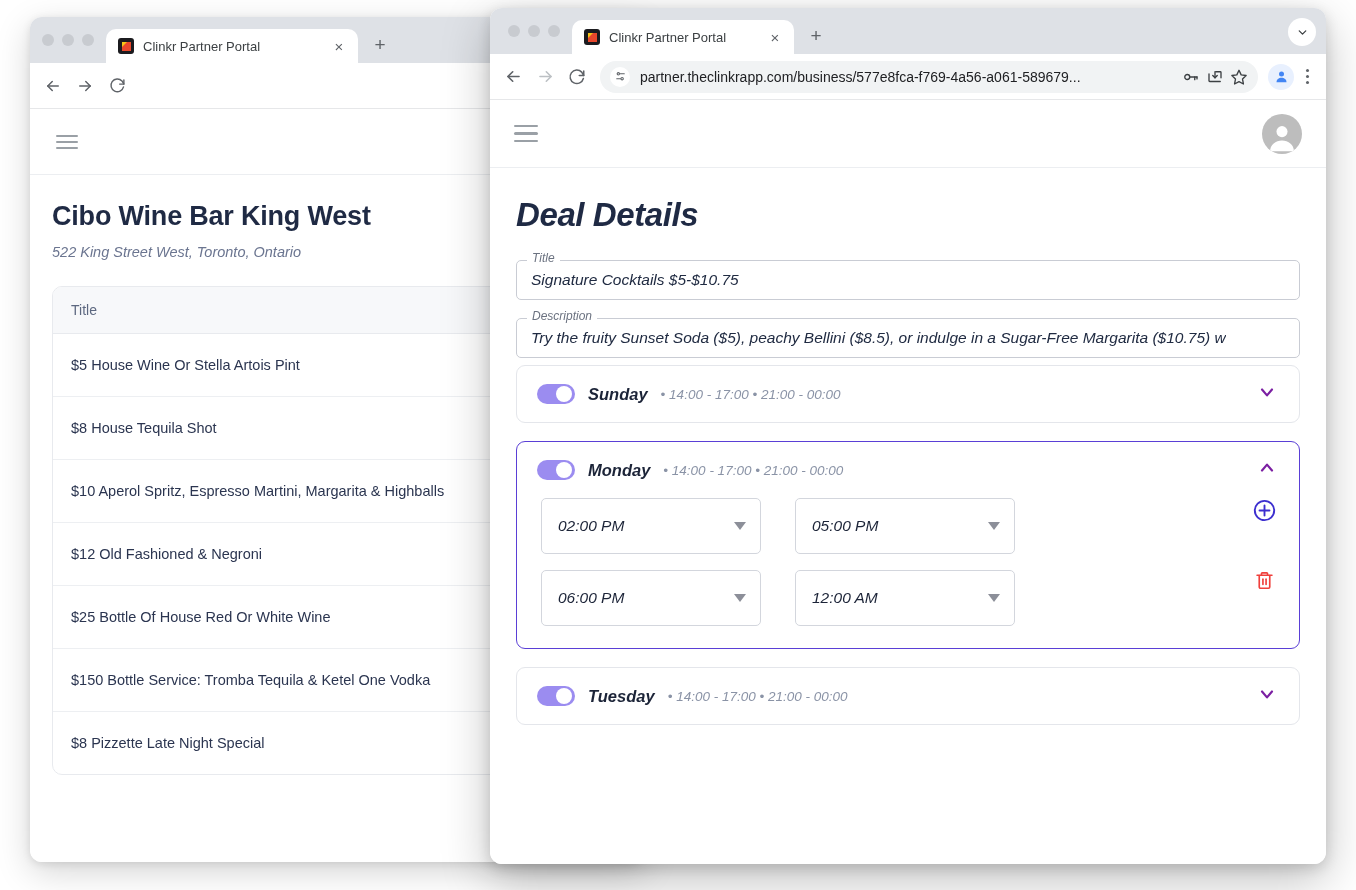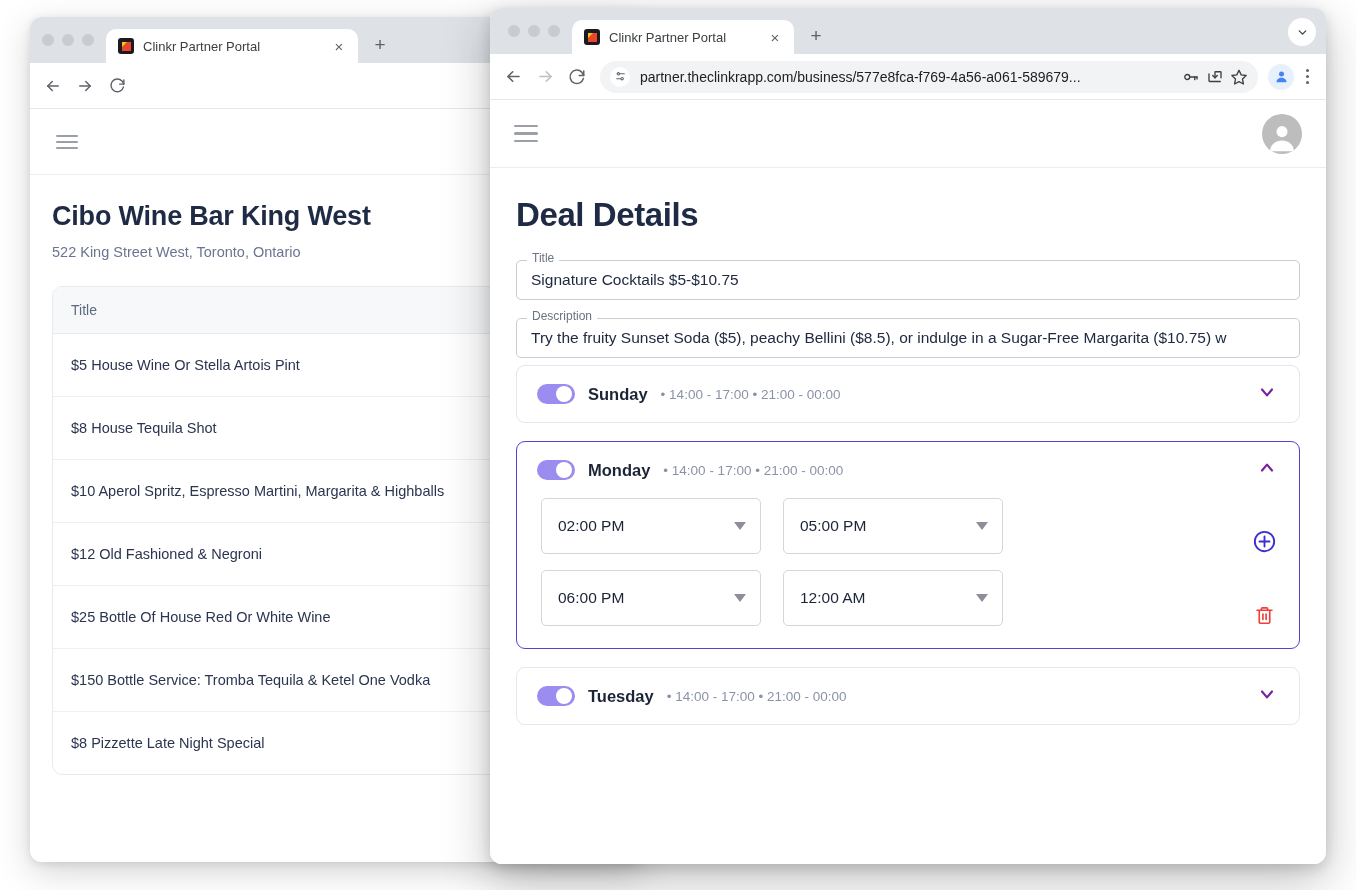--- a/index.html
+++ b/index.html
@@ -131,21 +131,21 @@
     padding: 0 26px;
     border-bottom: 1px solid #eceef1;
   }
   .hamburger { display:flex; flex-direction:column; gap:4px; width: 22px;}
   .hamburger span { display:block; height:2px; background:#9aa0a6; border-radius:2px;}
   .page-pad { padding: 26px 22px 0 22px; }
   .biz-title {
     font-size: 27px; font-weight: 700; color: #1f2a44;
     letter-spacing: -0.2px; margin-bottom: 12px;
   }
-  .biz-addr { font-size: 14.5px; color: #6b7590; margin-bottom: 26px; }
+  .biz-addr { font-size: 14.5px; color: #6b7590; margin-bottom: 26px; font-style: italic; }
   .deal-card {
     border: 1px solid #e8eaee; border-radius: 10px;
     overflow: hidden; background:#fff;
   }
   .deal-head {
     background: #f7f8fa; padding: 15px 18px;
     font-size: 14px; color: #5d6880; font-weight: 400;
     border-bottom: 1px solid #e8eaee;
   }
   .deal-row {
@@ -168,21 +168,21 @@
     padding: 0 24px;
     border-bottom: 1px solid #eceef1;
   }
   .hamburger2 { display:flex; flex-direction:column; gap:5px; width: 24px;}
   .hamburger2 span { display:block; height:2.5px; background:#9aa0a6; border-radius:2px;}
   .user-avatar {
     width: 40px; height: 40px; border-radius: 50%;
     background: #bdbdbd; display:flex;align-items:flex-end;justify-content:center;
     overflow:hidden;
   }
-  .fg-body { padding: 28px 26px 8px 26px; }
+  .fg-body { padding: 28px 26px 8px 26px; font-style: italic; }
   .h1 {
     font-size: 33px; font-weight: 700; color: #1f2a44;
     letter-spacing: -0.4px; margin-bottom: 26px;
   }
   
   .field { position: relative; margin-bottom: 18px; }
   .field .outline {
     border: 1px solid #c9ccd4; border-radius: 5px;
     height: 40px; display: flex; align-items: center;
     padding: 0 14px; background: #fff;
@@ -224,21 +224,21 @@
     padding: 18px 20px;
     position: relative;
   }
   .day-name { font-size: 16.5px; font-weight: 700; color: #1c2438; }
   .day-times { font-size: 13.5px; color: #8a93a6; }
   .day-chev {
     position: absolute; right: 22px; top: 50%; transform: translateY(-50%);
     color: #7b1fa2;
   }
   .slots { padding: 0 20px 22px 24px; position: relative; }
-  .slot-row { display:flex; align-items:flex-end; gap: 22px; margin-bottom: 16px; }
+  .slot-row { display:flex; align-items:flex-start; gap: 34px; margin-bottom: 16px; }
   .slot-row:last-child { margin-bottom: 0; }
   .sel {
     width: 220px; height: 56px;
     border: 1px solid #d3d6dd; border-radius: 5px;
     display: flex; align-items: center; justify-content: space-between;
     padding: 0 14px 0 16px;
     background: #fff;
   }
   .sel-val { font-size: 15.5px; color: #1c2438; }
   .slot-act { margin-left: auto; display:flex; align-items:center; justify-content:center; width: 30px;}

